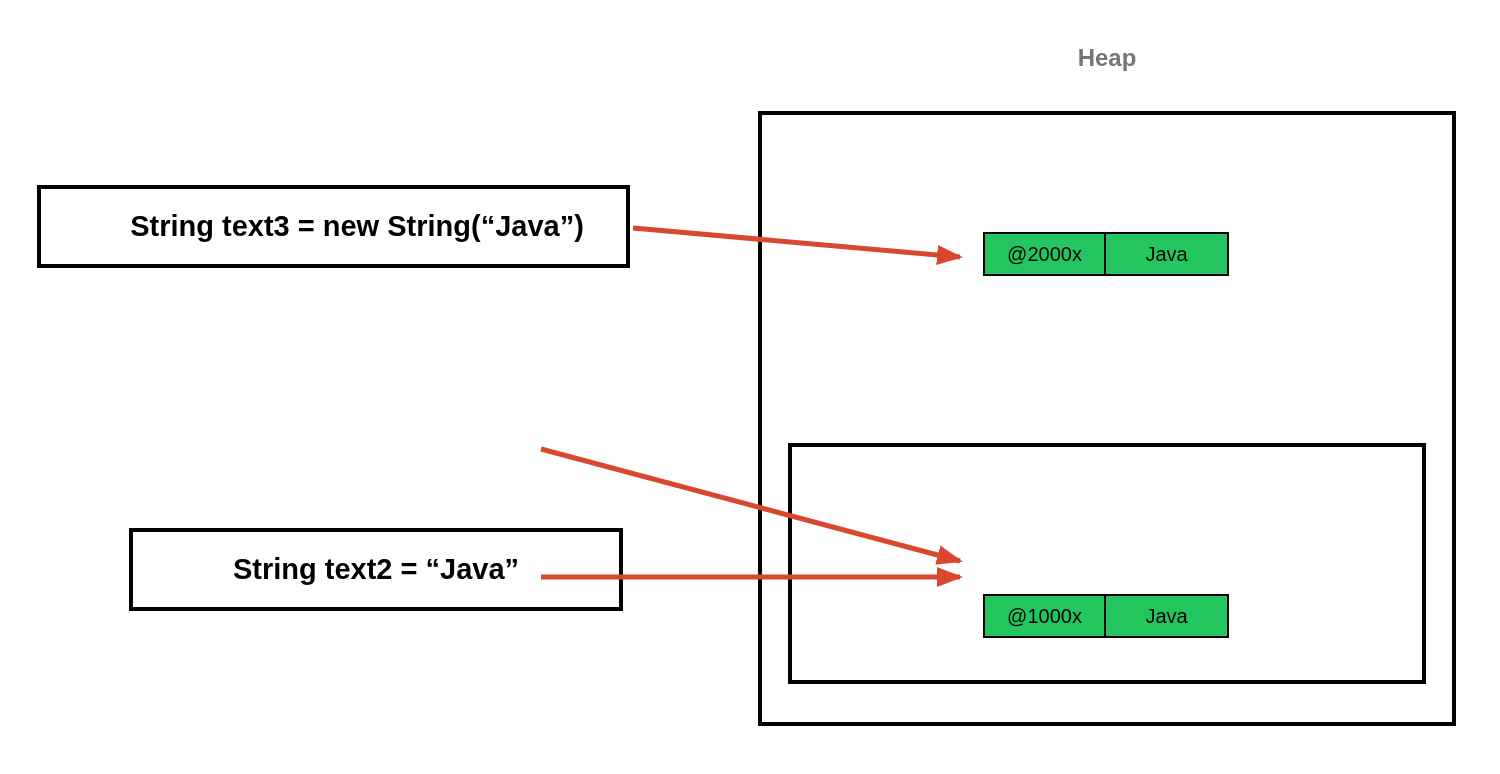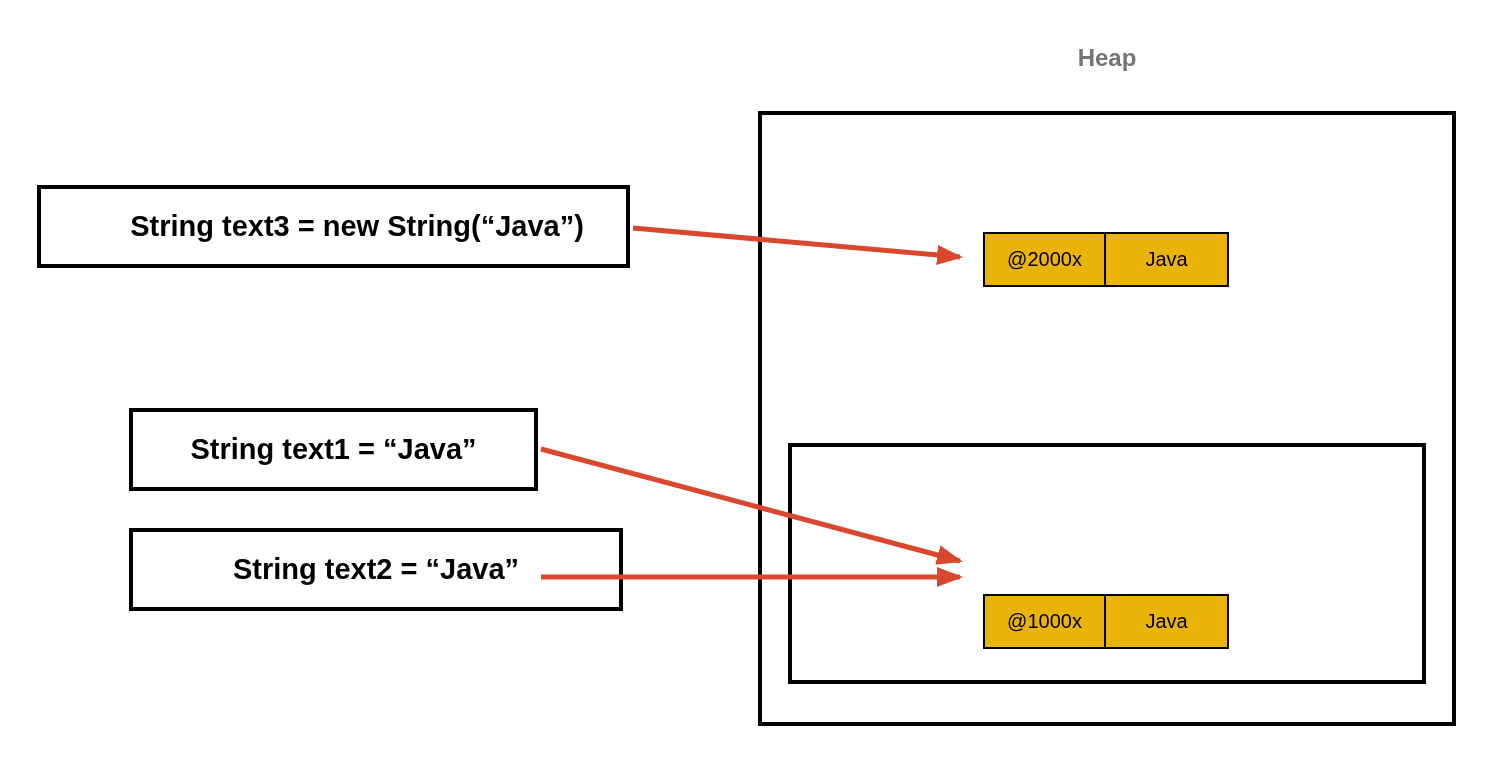--- a/index.html
+++ b/index.html
@@ -35,22 +35,22 @@
     position:absolute;border:4px solid var(--border-color);
     display:flex;align-items:center;justify-content:center;
     font-weight:700;font-size:29px;color:#000;background:#fff;
     white-space:nowrap;
   }
   .stmt-text3{left:37px;top:185px;width:593px;height:83px;padding-left:47px;}
   .stmt-text1{left:129px;top:408px;width:409px;height:83px;}
   .stmt-text2{left:129px;top:528px;width:494px;height:83px;}
 
   .record{
-    position:absolute;display:flex;background:#eab308;
-    border:2px solid var(--border-color);width:246px;height:55px;
+    position:absolute;display:flex;background:#22c55e;
+    border:2px solid var(--border-color);width:246px;height:44px;
   }
   .record-heap{left:983px;top:232px;}
   .record-pool{left:983px;top:570px;margin-top:24px;}
   .cell{
     display:flex;align-items:center;justify-content:center;
     font-size:20px;color:#000;white-space:nowrap;
   }
   .cell.address{width:121px;border-right:2px solid var(--border-color);}
   .cell.value{flex:1;}
 
@@ -74,21 +74,20 @@
   <div class="pool-box"></div>
 
 
   <div class="record record-pool">
     <div class="cell address">@1000x</div>
     <div class="cell value">Java</div>
   </div>
 
   <div class="stmt-box stmt-text3">String text3 = new String(“Java”)</div>
 
-  <div class="stmt-box stmt-text1">String text1 = “Java”</div>
 
   <div class="stmt-box stmt-text2">String text2 = “Java”</div>
 
   <svg class="arrows" width="1500" height="774" viewBox="0 0 1500 774">
     <defs>
       <marker id="arrowhead" markerUnits="userSpaceOnUse" markerWidth="26" markerHeight="20" refX="23" refY="10" orient="auto">
         <path d="M0,0 L26,10 L0,20 Z" fill="var(--arrow-color)"></path>
       </marker>
     </defs>
     <line x1="633" y1="228" x2="960" y2="257" marker-end="url(#arrowhead)"></line>

